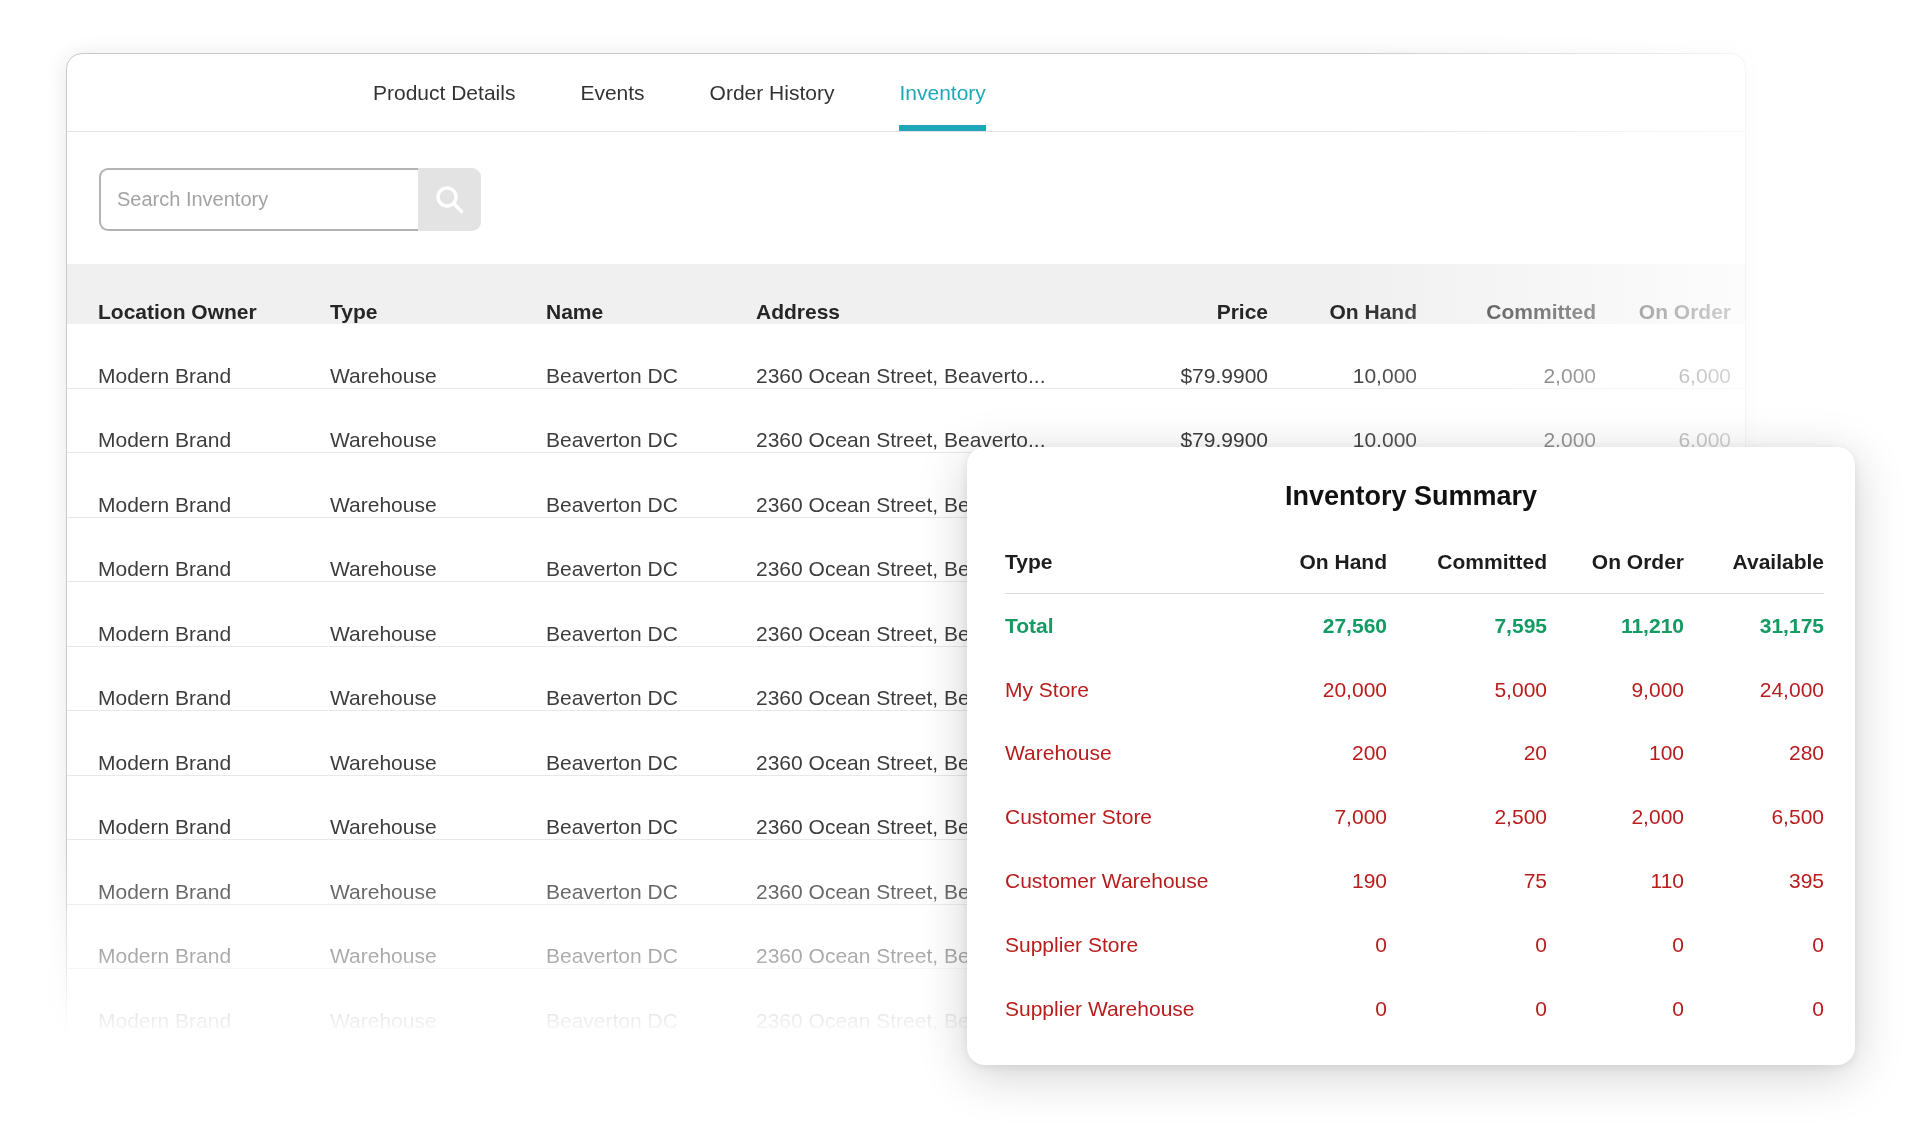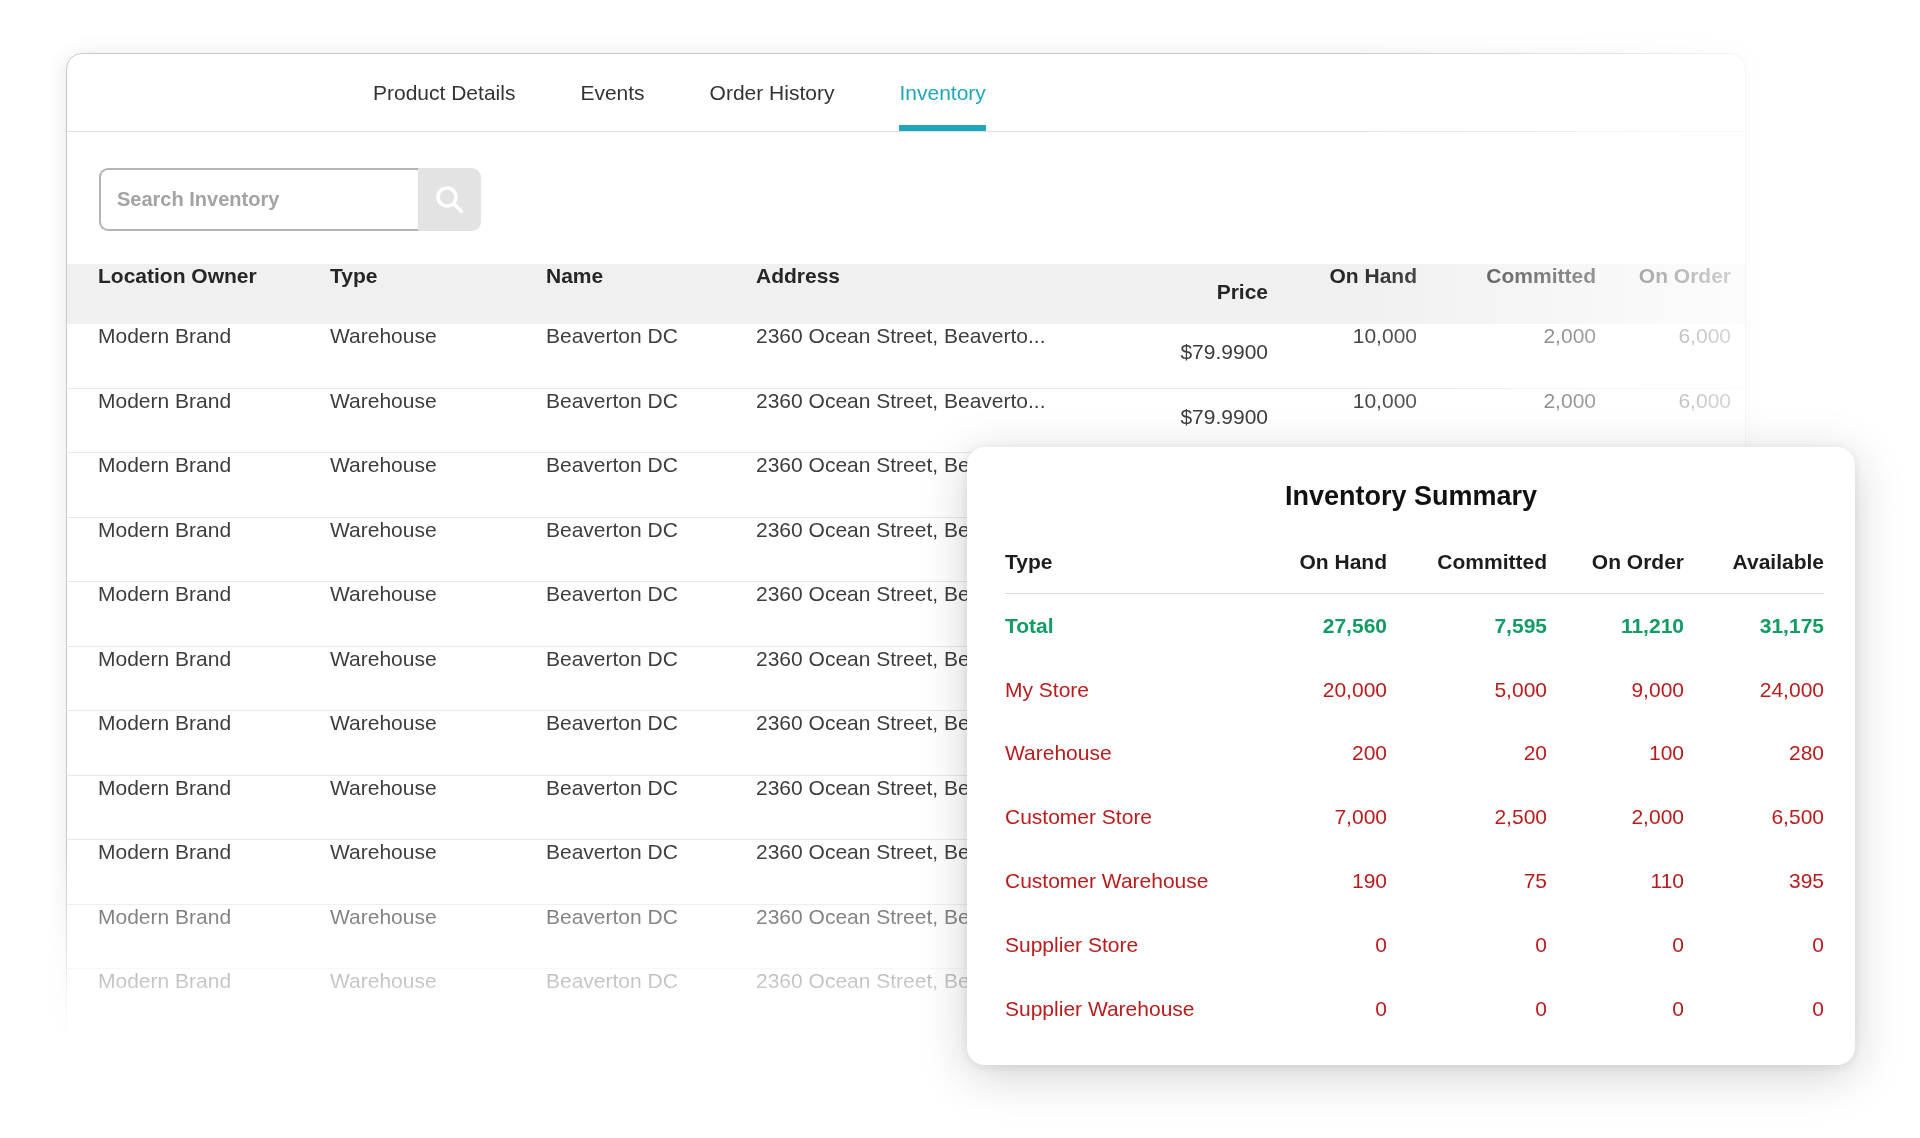--- a/index.html
+++ b/index.html
@@ -22,29 +22,29 @@
   .tab{position:relative;display:flex;align-items:center;height:100%;
     font-size:21px;font-weight:400;color:#333;cursor:pointer;white-space:nowrap;}
   .tab.active{color:var(--teal);text-align:right;}
   .tab.active::after{content:"";position:absolute;left:0;right:0;bottom:0;height:6px;
     background:var(--teal);}
 
   
   .search-wrap{position:absolute;left:32px;top:114px;display:flex;height:63px;}
   .search-input{width:319px;height:63px;border:2px solid #b4b4b4;border-right:none;
     border-radius:9px 0 0 9px;font-size:20px;padding:0 16px;color:#444;outline:none;
-    font-family:"Liberation Sans","DejaVu Sans",sans-serif;font-weight:bold;}
+    font-family:"Liberation Sans","DejaVu Sans",sans-serif;}
   .search-input::placeholder{color:#a3a3a3;}
   .search-btn{width:63px;height:63px;background:#e3e3e3;border:none;
     border-radius:0 9px 9px 0;display:flex;align-items:center;justify-content:center;
     cursor:pointer;}
 
   
   .inv-table{position:absolute;left:0;top:210px;width:1678px;}
-  .trow{display:flex;align-items:flex-start;width:1678px;}
+  .trow{display:flex;align-items:flex-end;width:1678px;}
   .thead{height:60px;background:#f0f0f1;font-weight:700;color:#262626;font-size:21px;}
   .tbody-row{height:64.5px;border-bottom:1px solid #e8e8e8;font-size:21px;color:#3d3d3d;}
   .cell{white-space:nowrap;overflow:hidden;}
   .c-owner{width:263px;padding-left:31px;}
   .c-type{width:216px;}
   .c-name{width:210px;}
   .c-address{width:412px;}
   .c-price{width:100px;text-align:right;margin-top:16px;}
   .c-onhand{width:149px;text-align:right;}
   .c-committed{width:179px;text-align:right;}

